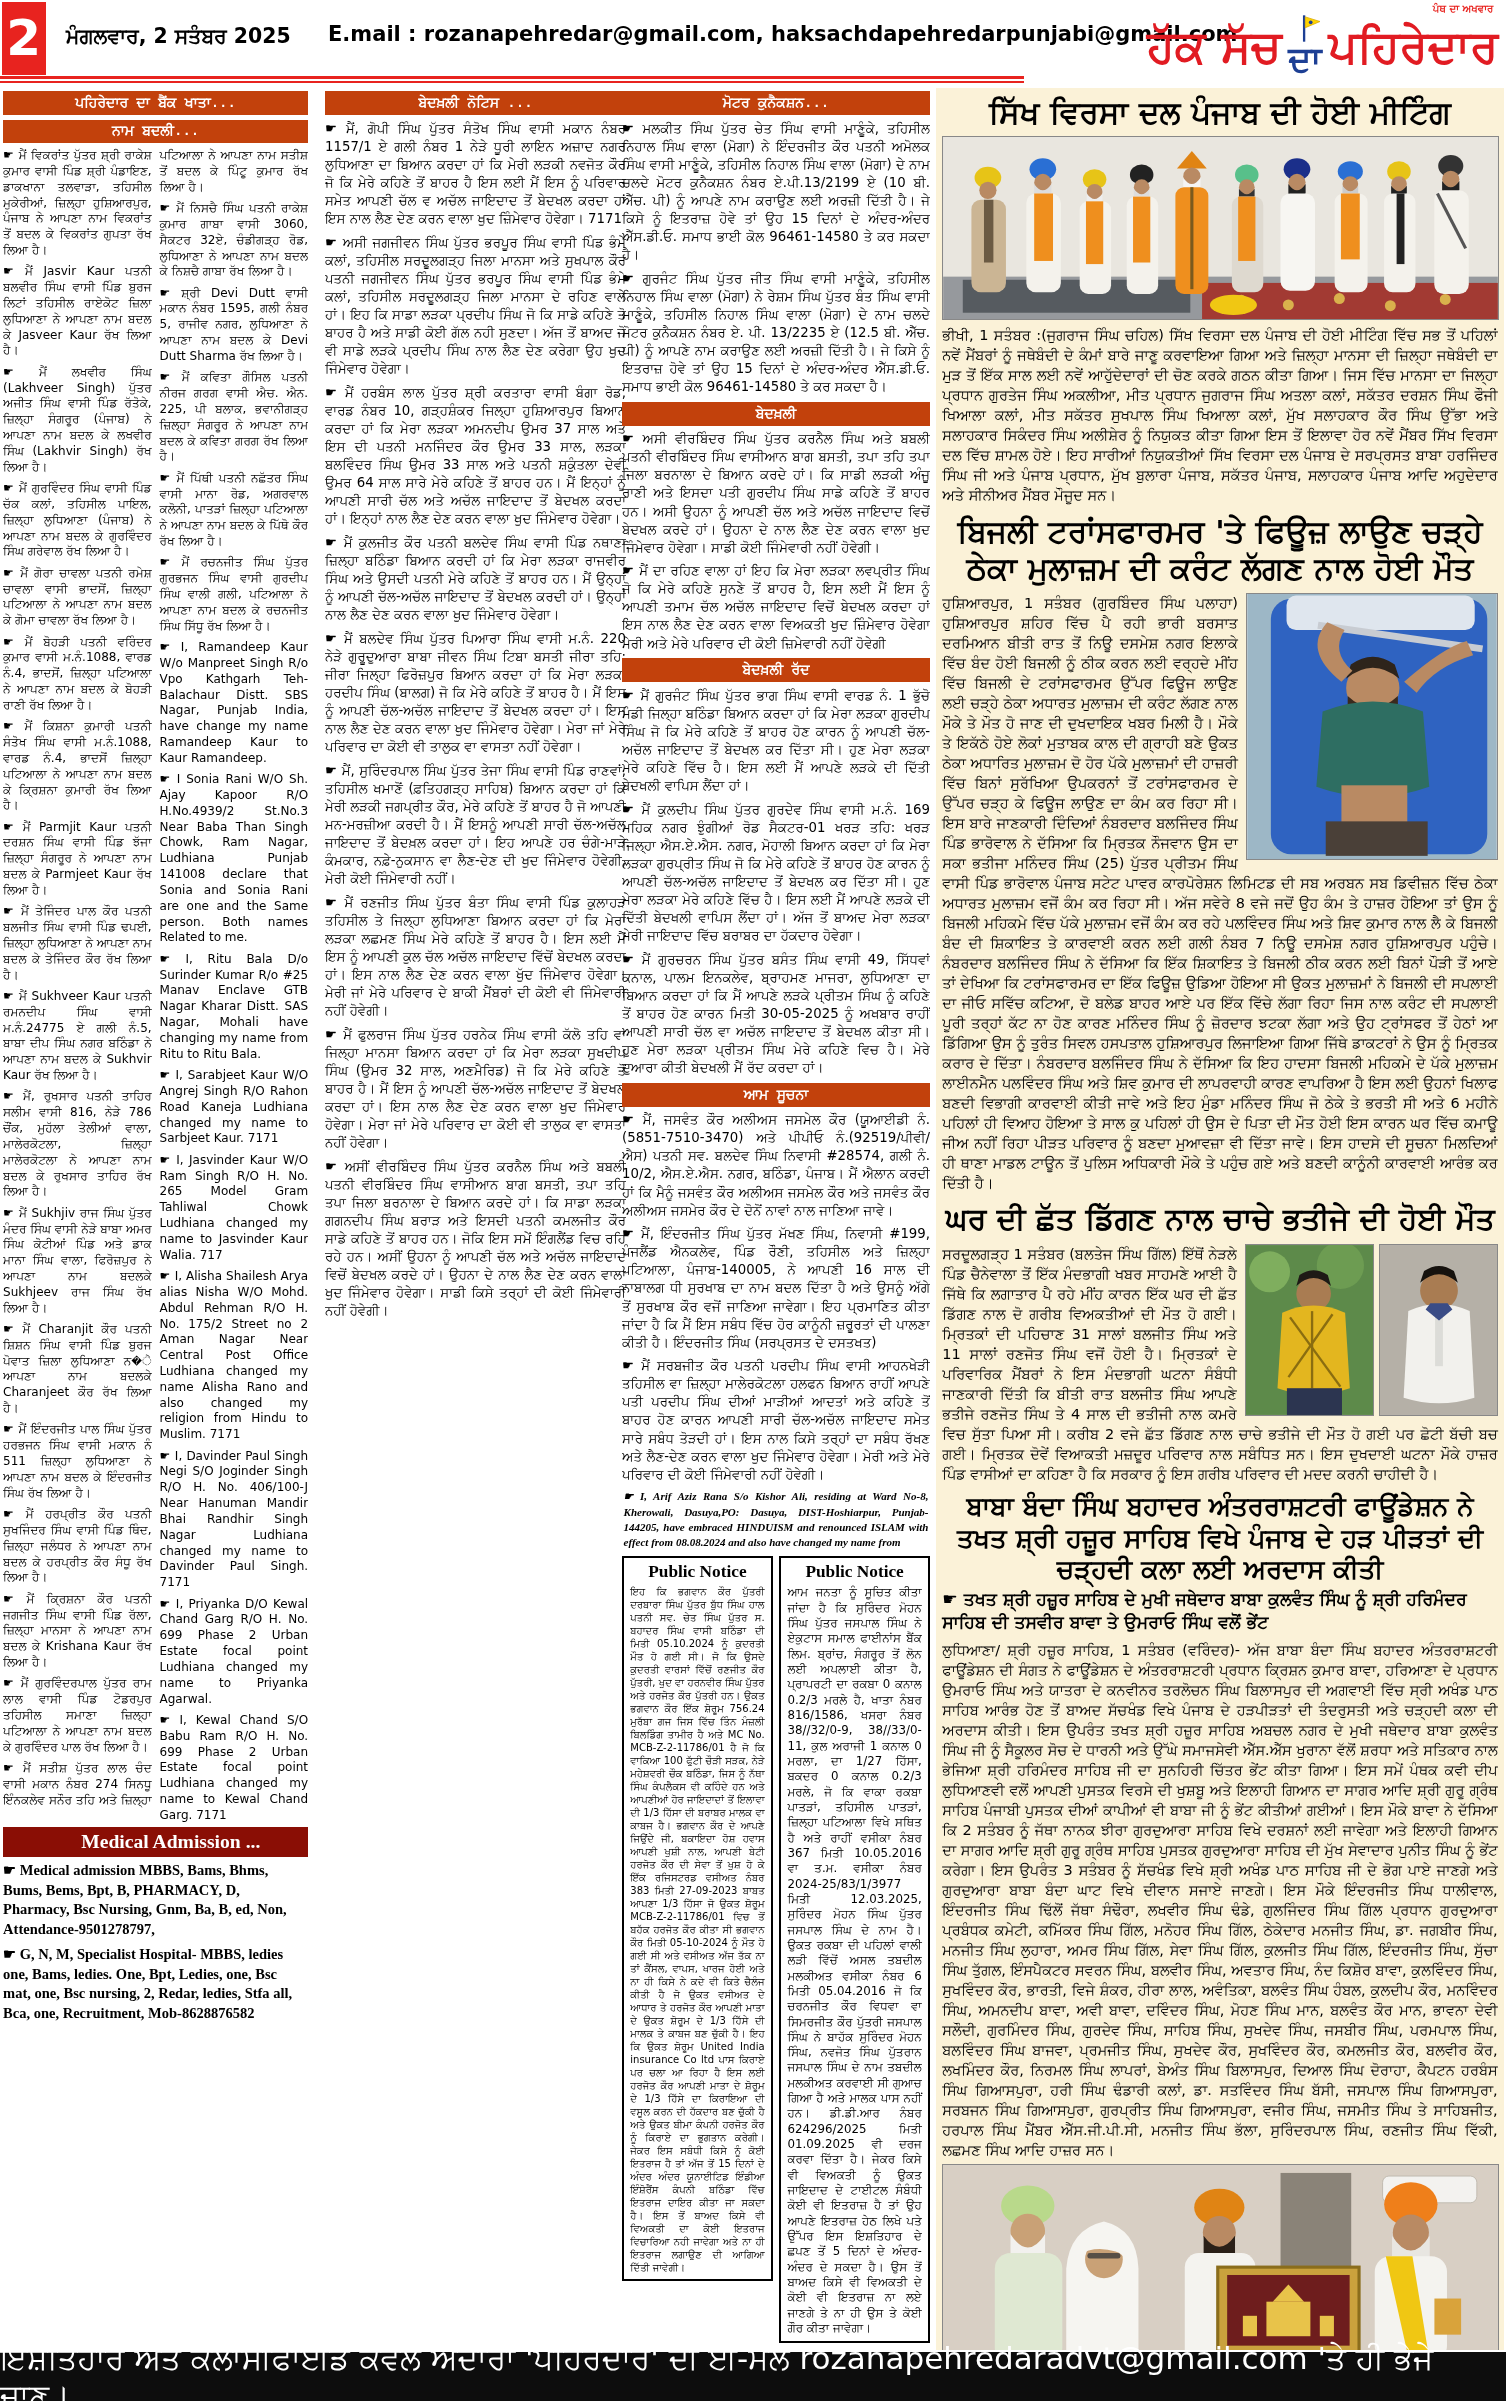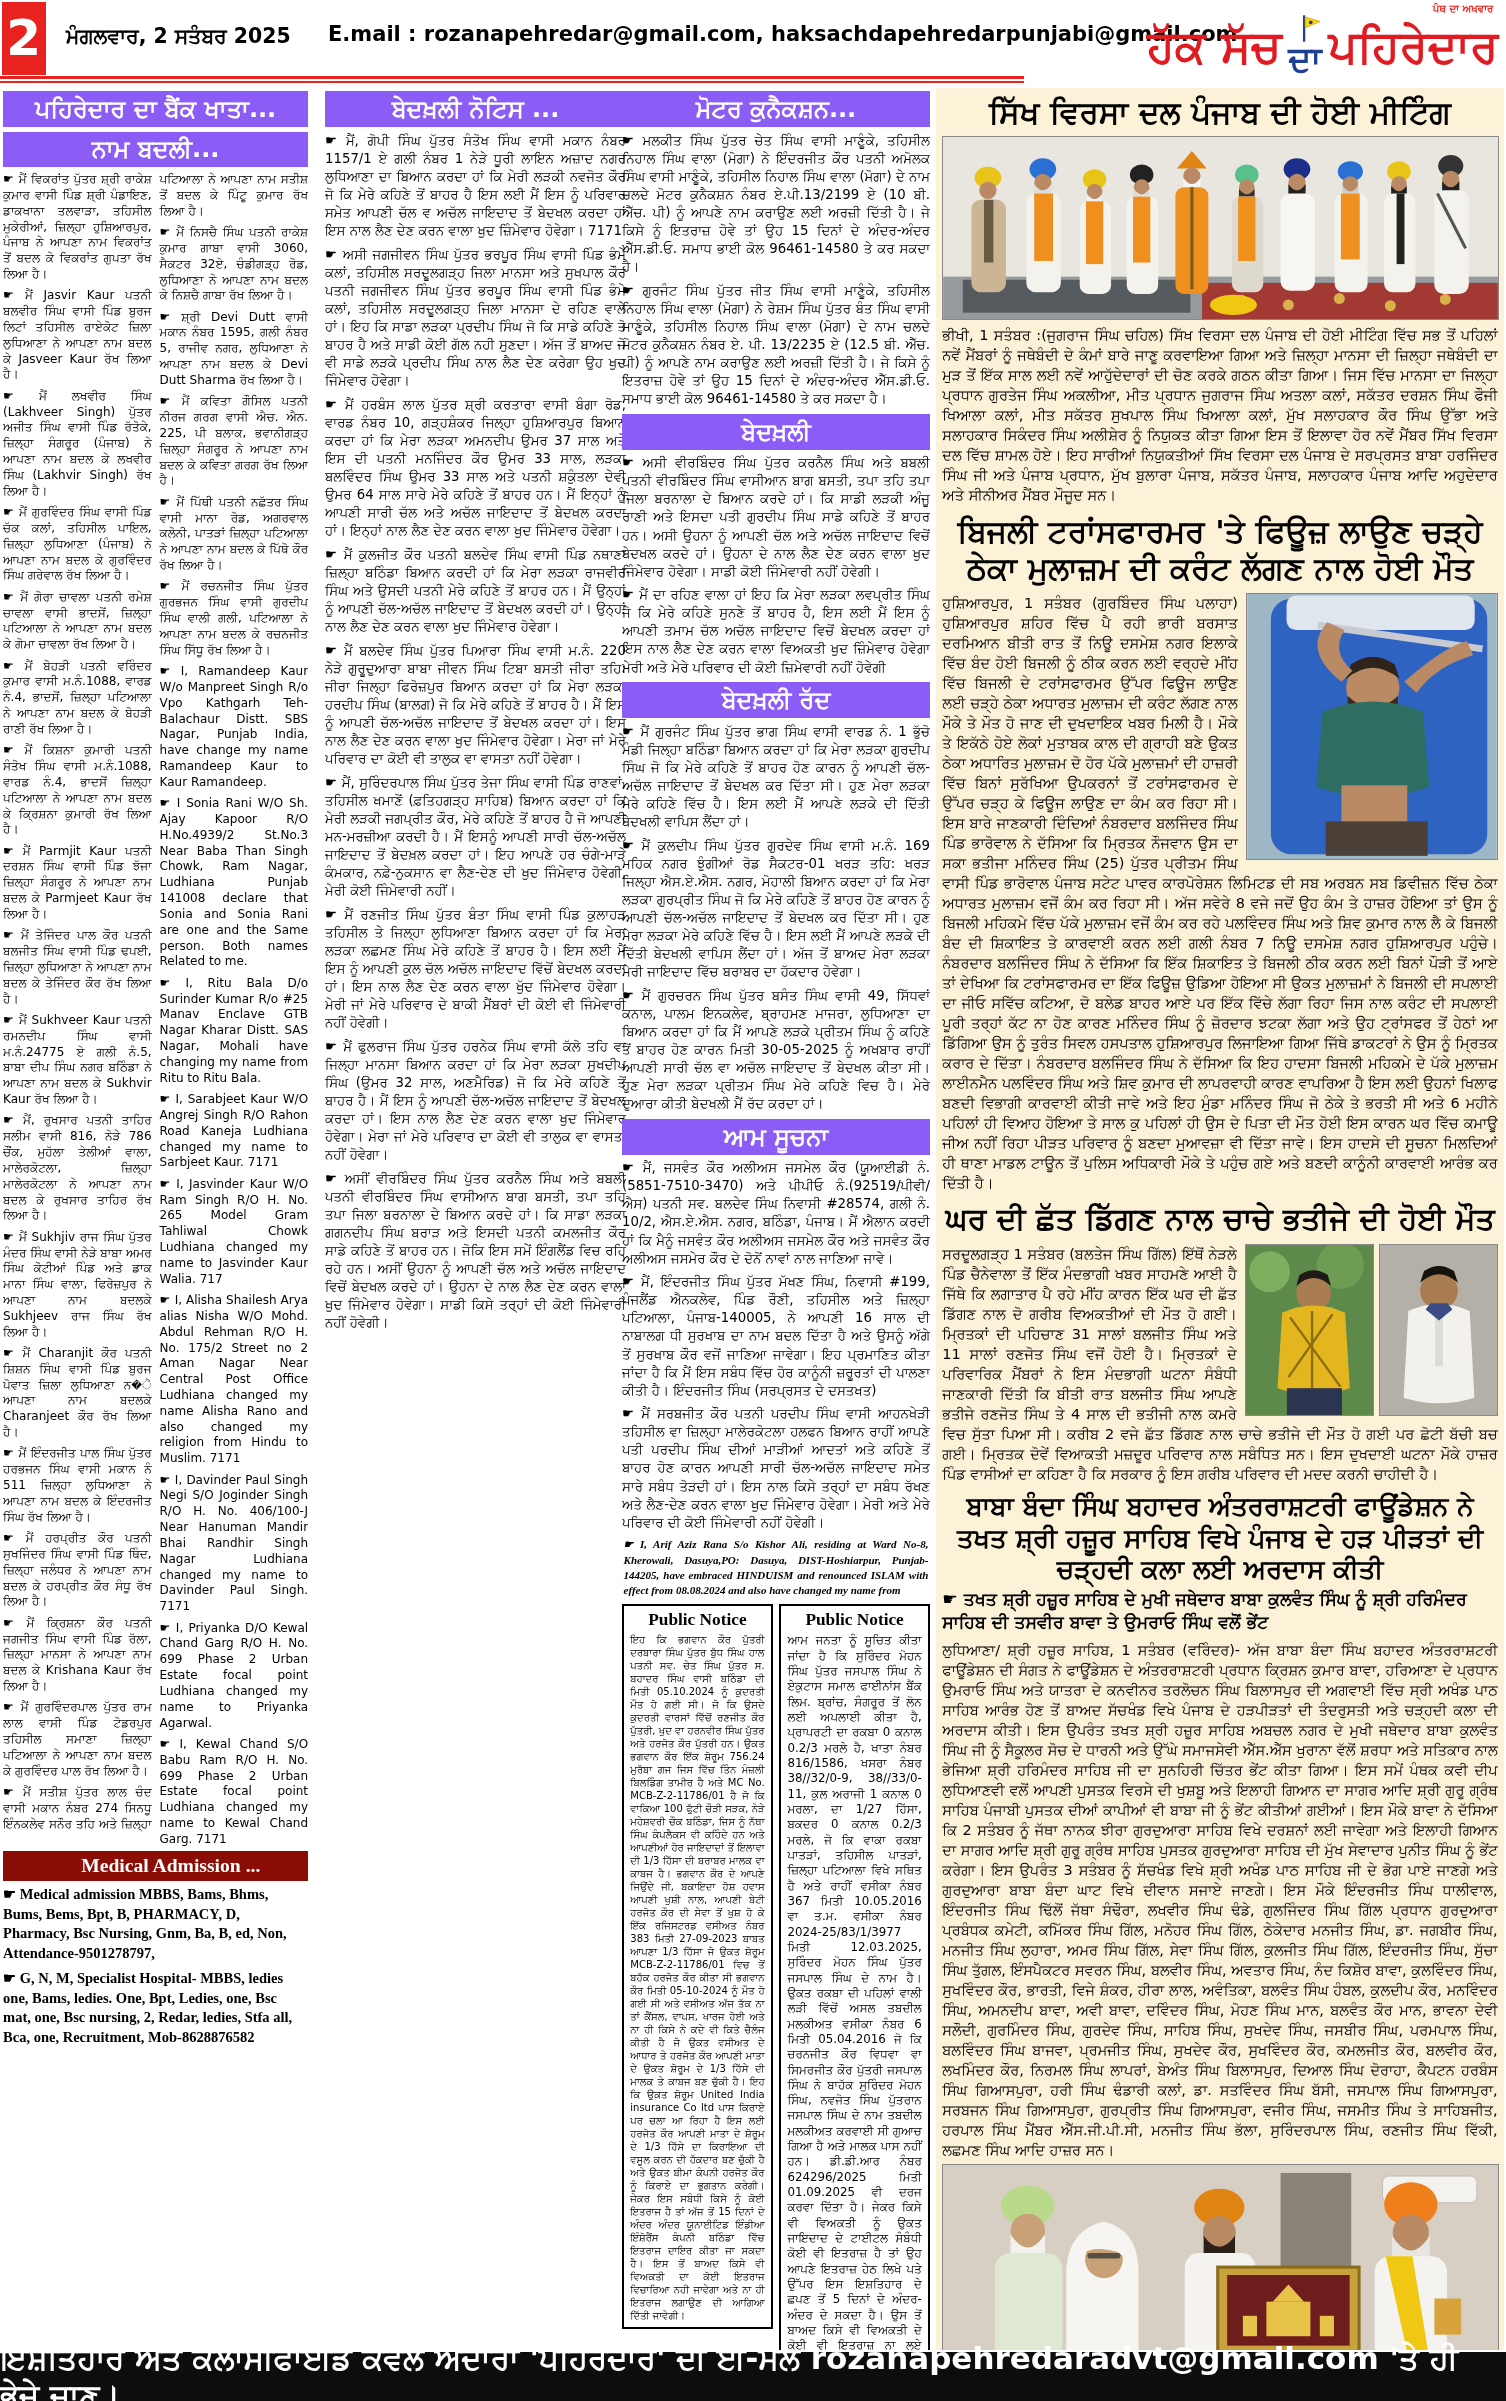--- a/index.html
+++ b/index.html
@@ -18,22 +18,22 @@
   .mast-blue{color:#1d3f94;font-size:35px;font-weight:bold;line-height:1;}
   .flagcol{display:flex;flex-direction:column;align-items:center;margin-bottom:1.6px;}
   .redlines{position:absolute;left:0;top:76px;width:1024px;border-top:3.9px solid #e8231f;}
   .redlines:after{content:"";display:block;margin-top:2.4px;border-top:2.4px solid #e8231f;}
   
   .col{position:absolute;top:88px;height:2262px;overflow:hidden;}
   #col1{left:3.1px;width:305px;}
   #col2{left:325px;width:301px;}
   #col3{left:622px;width:308px;}
   #col4{left:936px;width:568px;background:#fbf2d8;padding:4.7px 6.3px;box-sizing:border-box;}
-  .bar{background:#8b5cf6;color:#fff;text-align:center;font-weight:bold;font-size:24px;
-       padding:3.9px 1.6px;margin:3.1px 0 4.7px 0;}
+  .bar{background:#c2410c;color:#fff;text-align:center;font-weight:bold;font-size:14px;
+       padding:3.9px 1.6px;margin:3.1px 0 4.7px 0;font-family:Liberation Mono, monospace;}
   .bar.small{font-size:19.6px;padding-left:32px;}
   .intro{font-size:16.5px;font-weight:bold;text-align:center;line-height:1.5;margin:1.6px 1.6px 3.1px 1.6px;}
   .ads{column-count:2;column-gap:7.9px;font-size:12px;line-height:1.32;text-align:justify;}
   .ad-item{margin-bottom:5.5px;}
   .ad-item:before{content:"☛ ";font-weight:bold;}
   .list17 .ad-item{font-size:13.3px;line-height:1.36;}
   .list17{font-size:13.3px;text-align:justify;}
   .enbig{font-family:"Liberation Serif",serif;font-weight:bold;font-size:11px;line-height:1.4;
          text-align:justify;margin:3.1px 1.6px;font-style:italic;}
   .enbig:before{content:"☛ ";}
@@ -53,21 +53,21 @@
   .h4{font-size:26px;margin:7.9px 0 3.1px 0;}
   .subhead{font-weight:bold;font-size:17.3px;line-height:1.35;margin:1.6px 0 4.7px 0;}
   .body4{font-size:14.5px;line-height:1.38;text-align:justify;}
   .photo{background:#ddd;border:0.8px solid #888;overflow:hidden;}
   .ph-right{float:right;margin:0 0 4.7px 7.9px;}
   .ph-full{width:555px;margin:0 auto 4.7px auto;}
   .clear{clear:both;}
   
   #footer{position:absolute;left:0;top:2352px;width:1506px;height:49px;background:#0d0d0d;
           color:#fff;display:flex;align-items:center;justify-content:center;
-          font-size:31px;font-weight:bold;}
+          font-size:31px;font-weight:normal;}
 </style>
 </head>
 <body>
 
 <div id="page">
 
   <div id="header">
     <div class="pageno">
       <span>2</span>
     </div>

